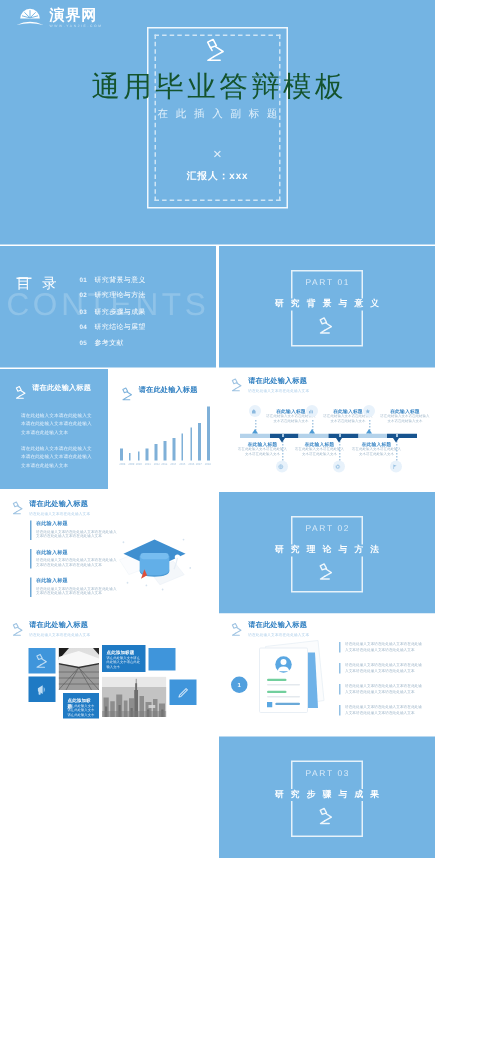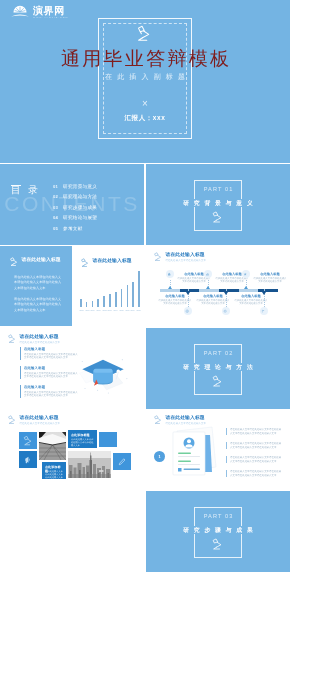--- a/index.html
+++ b/index.html
@@ -20,21 +20,21 @@
   .logo-sub{font-size:2.4px;line-height:4px;color:#c9e2f4;letter-spacing:1.2px;
             transform:scale(.92);transform-origin:left top;}
 
   .frame-out{position:absolute;left:98px;top:18px;width:94px;height:121px;
              border:1.2px solid rgba(255,255,255,.9);box-sizing:border-box;}
   .frame-in{position:absolute;left:103px;top:23px;width:84px;height:111px;
             border:1px dashed rgba(255,255,255,.65);box-sizing:border-box;}
   .lamp{position:absolute;left:134px;top:25px;width:20px;height:18px;}
 
   .t-title{position:absolute;left:0;top:47px;width:290px;text-align:center;
-           font-size:19px;line-height:24px;color:#7f1d1d;letter-spacing:2.3px;
+           font-size:19px;line-height:24px;color:#14532d;letter-spacing:2.3px;
            text-indent:2.3px;font-weight:400;}
   .t-sub{position:absolute;left:0;top:72px;width:290px;text-align:center;
          font-size:7px;line-height:10px;color:#e3f1fb;letter-spacing:1.6px;text-indent:1.6px;}
   .t-x{position:absolute;left:0;top:98px;width:290px;text-align:center;
        font-size:10px;line-height:12px;color:#e2effa;}
   .t-pres{position:absolute;left:0;top:113px;width:290px;text-align:center;
           font-size:6.5px;line-height:9px;color:#fff;letter-spacing:.6px;font-weight:bold;}
 
   
   #s-contents{left:0;top:164px;width:144px;height:81px;}

